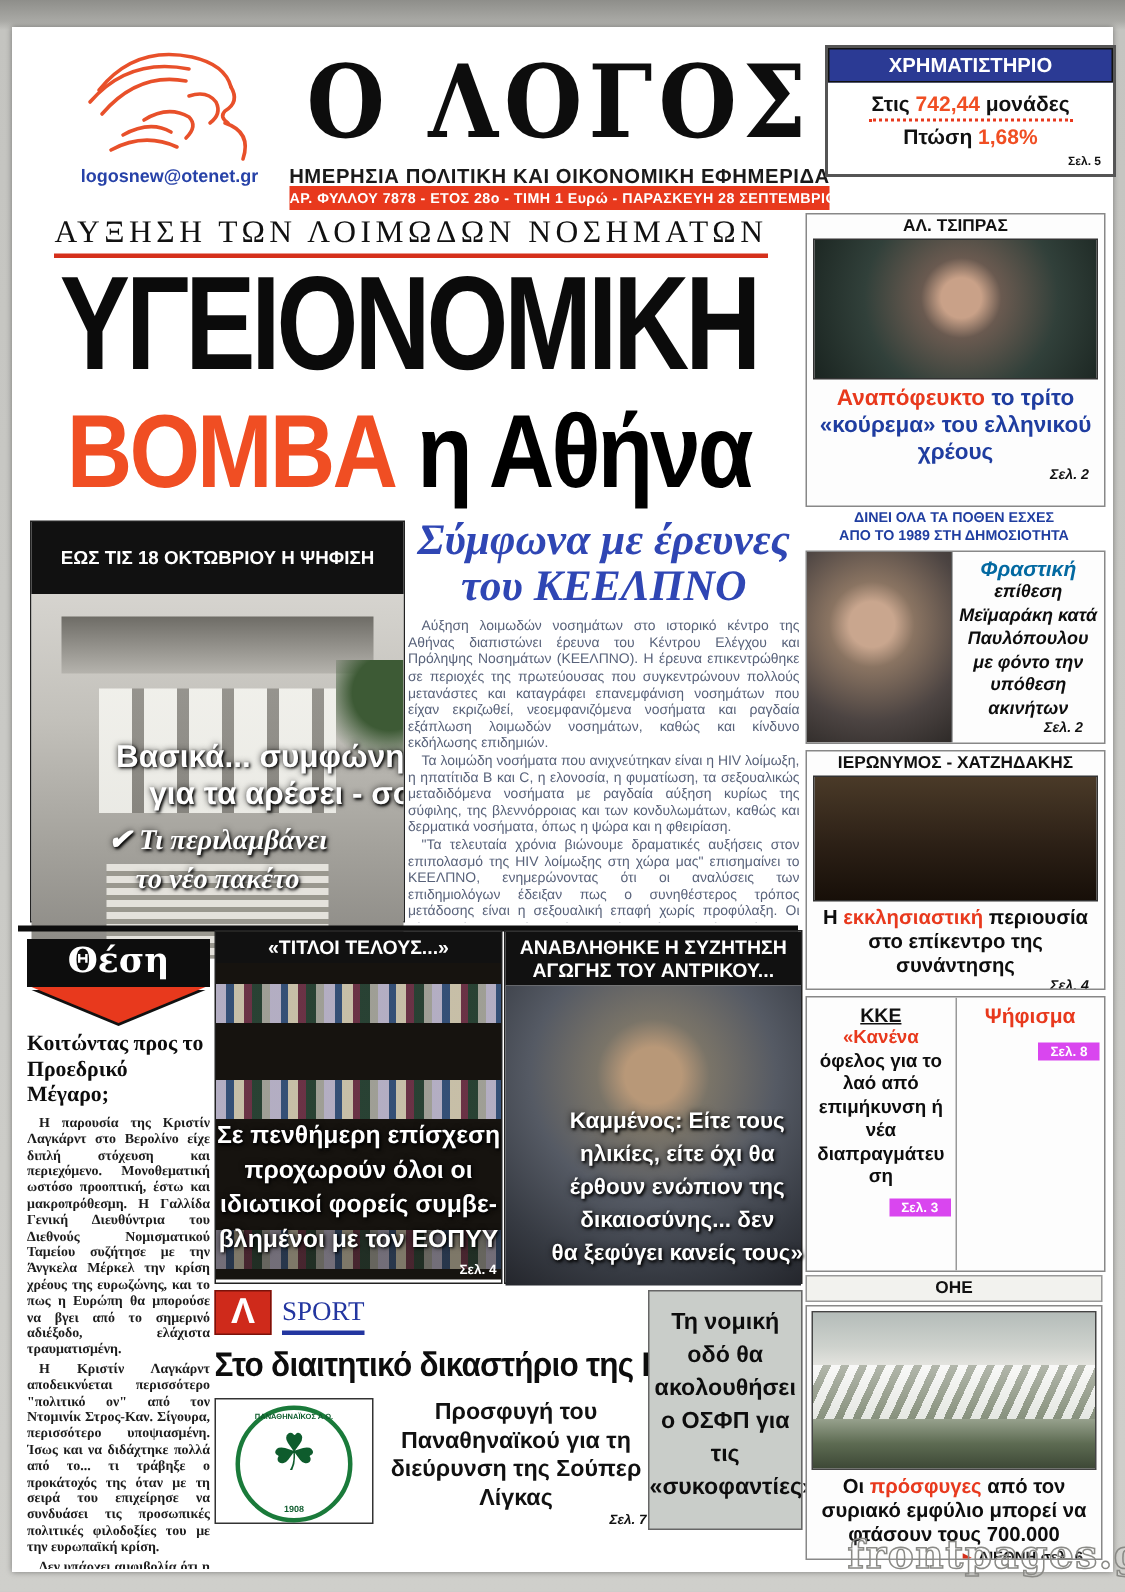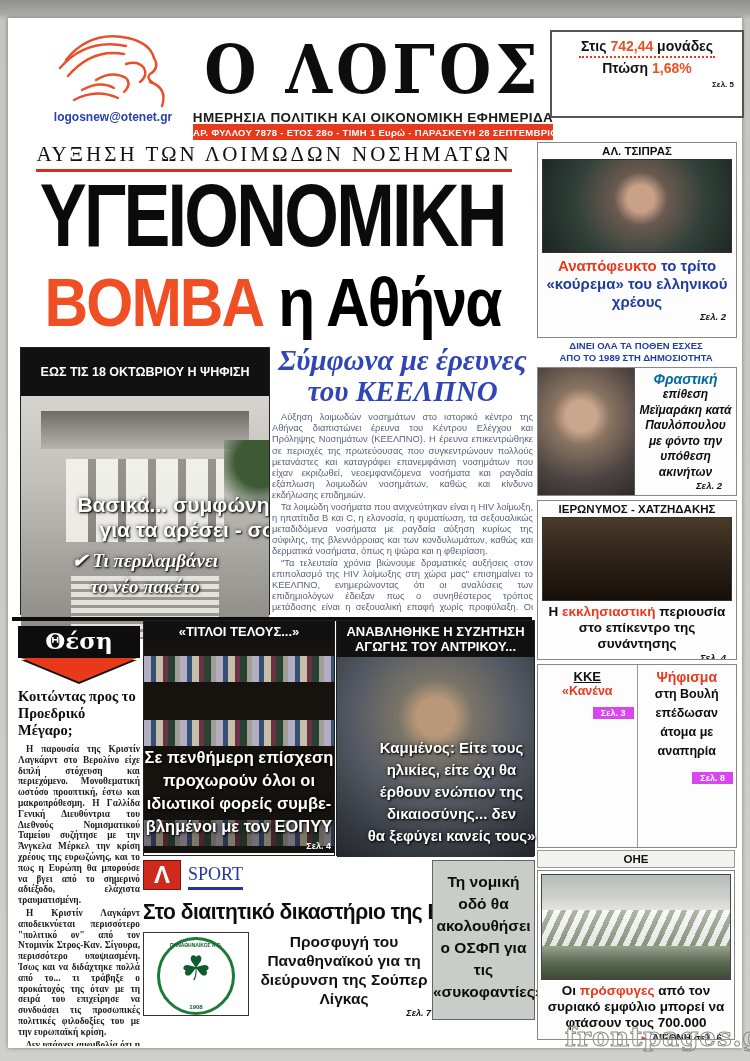--- a/index.html
+++ b/index.html
@@ -141,20 +141,21 @@
     </svg>
   </div>
   <div class="abs email ctr" style="left:10px;top:92px;width:190px;">logosnew@otenet.gr</div>
 
   <div class="abs ctr" style="left:182px;top:12px;width:366px;">
     <span class="masthead-title" style="display:inline-block;">Ο ΛΟΓΟΣ</span>
   </div>
   <div class="abs masthead-sub ctr" style="left:182px;top:92px;width:366px;">ΗΜΕΡΗΣΙΑ ΠΟΛΙΤΙΚΗ ΚΑΙ ΟΙΚΟΝΟΜΙΚΗ ΕΦΗΜΕΡΙΔΑ</div>
 
   <div class="abs stockbox" style="left:542px;top:12px;width:190px;height:84px;">
+    <div class="hd">ΧΡΗΜΑΤΙΣΤΗΡΙΟ</div>
     <div class="stockline"><span>Στις </span><span class="val">742,44</span><span> μονάδες</span></div>
     <div class="dotsep"></div>
     <div class="stockline" style="margin-top:1px;"><span>Πτώση </span><span class="val">1,68%</span></div>
     <div class="stockpage">Σελ. 5</div>
   </div>
 
   <div class="abs issuebar" style="left:185px;top:106px;width:360px;">ΑΡ. ΦΥΛΛΟΥ 7878 - ΕΤΟΣ 28ο - ΤΙΜΗ 1 Ευρώ - ΠΑΡΑΣΚΕΥΗ 28 ΣΕΠΤΕΜΒΡΙΟΥ 2012</div>
 
   <div class="abs ctr" style="left:8px;top:124px;width:516px;">
     <span class="kicker">ΑΥΞΗΣΗ ΤΩΝ ΛΟΙΜΩΔΩΝ ΝΟΣΗΜΑΤΩΝ</span>
@@ -293,26 +294,25 @@
     <div class="sb-hd">ΙΕΡΩΝΥΜΟΣ - ΧΑΤΖΗΔΑΚΗΣ</div>
     <div class="sb-photo meeting" style="margin:0 4px;height:82px;"></div>
     <div class="sb-cap" style="margin-top:3px;padding:0 8px;"><span>Η </span><span class="red">εκκλησιαστική</span><span> περιουσία στο επίκεντρο της συνάντησης</span></div>
     <div class="sb-pg">Σελ. 4</div>
   </div>
 
   <div class="abs sb-box" style="left:529px;top:646px;width:198px;height:182px;">
     <div style="display:flex;height:100%;">
       <div style="width:50%;border-right:1px solid #999;padding:4px 3px;">
         <div class="kke-hd">ΚΚΕ</div>
-        <div class="quote"><span class="red">«Κανένα</span><br></div>
+        <div class="quote"><span class="red">«Κανένα</span><br><span>όφελος για το λαό από επιμήκυνση ή νέα διαπραγμάτευση</span></div>
         <div style="text-align:right;margin-top:2px;"><span class="pg-badge">Σελ. 3</span></div>
       </div>
       <div style="width:50%;padding:4px 3px;">
         <div class="ctr" style="font-size:14px;font-weight:bold;color:#e8391d;">Ψήφισμα</div>
-        <div class="quote" style="line-height:19px;">στη Βουλή επέδωσαν άτομα με αναπηρία</div>
         <div style="text-align:right;margin-top:6px;"><span class="pg-badge">Σελ. 8</span></div>
       </div>
     </div>
   </div>
 
   <div class="abs" style="left:529px;top:832px;width:198px;">
     <div class="sb-hd" style="background:#f2f2ee;border:1px solid #999;">ΟΗΕ</div>
     <div class="sb-box" style="margin-top:2px;height:168px;">
       <div class="camp" style="margin:3px;height:104px;border:1px solid #444;">
         <div class="tents"></div>

